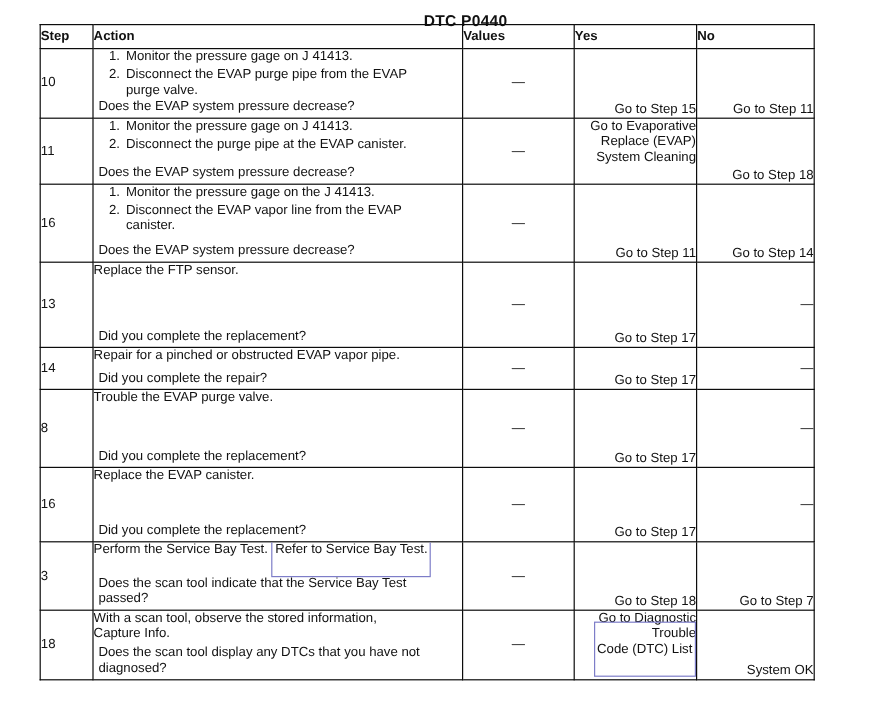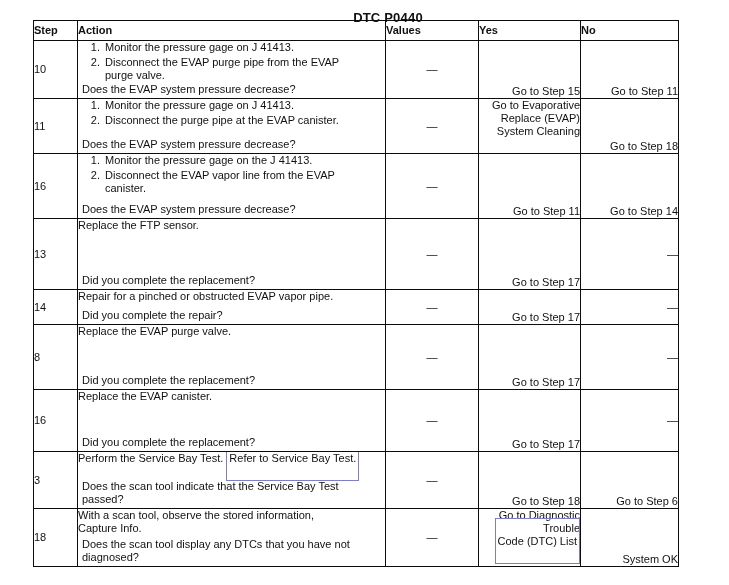--- a/index.html
+++ b/index.html
@@ -173,21 +173,21 @@
           <td class="yn v-bottom">
             <div class="line">Go to <span class="it">Step 17</span></div>
           </td>
           <td class="yn v-middle">
             <div class="line">—</div>
           </td>
         </tr>
         <tr style="height: 65px;">
           <td class="step">8</td>
           <td class="action">
-            <div class="line">Replace the EVAP purge valve.</div>
+            <div class="line">Trouble the EVAP purge valve.</div>
             <div class="action-q">
               <div class="line">Did you complete the replacement?</div>
             </div>
           </td>
           <td class="values">—</td>
           <td class="yn v-bottom">
             <div class="line">Go to <span class="it">Step 17</span></div>
           </td>
           <td class="yn v-middle">
             <div class="line">—</div>
@@ -216,21 +216,21 @@
             <div class="action-q">
               <div class="line">Does the scan tool indicate that the Service Bay Test</div>
               <div class="line">passed?</div>
             </div>
           </td>
           <td class="values">—</td>
           <td class="yn v-bottom">
             <div class="line">Go to <span class="it">Step 18</span></div>
           </td>
           <td class="yn v-bottom">
-            <div class="line">Go to <span class="it">Step 6</span></div>
+            <div class="line">Go to <span class="it">Step 7</span></div>
           </td>
         </tr>
         <tr style="height: 58px;">
           <td class="step">18</td>
           <td class="action">
             <div class="line">With a scan tool, observe the stored information,</div>
             <div class="line">Capture Info.</div>
             <div class="action-q">
               <div class="line">Does the scan tool display any DTCs that you have not</div>
               <div class="line">diagnosed?</div>

